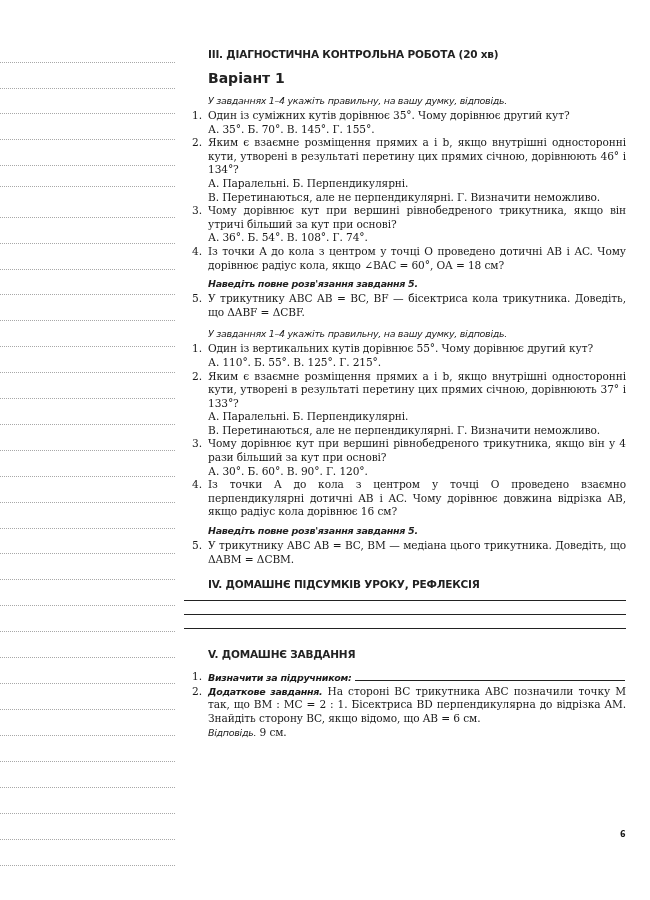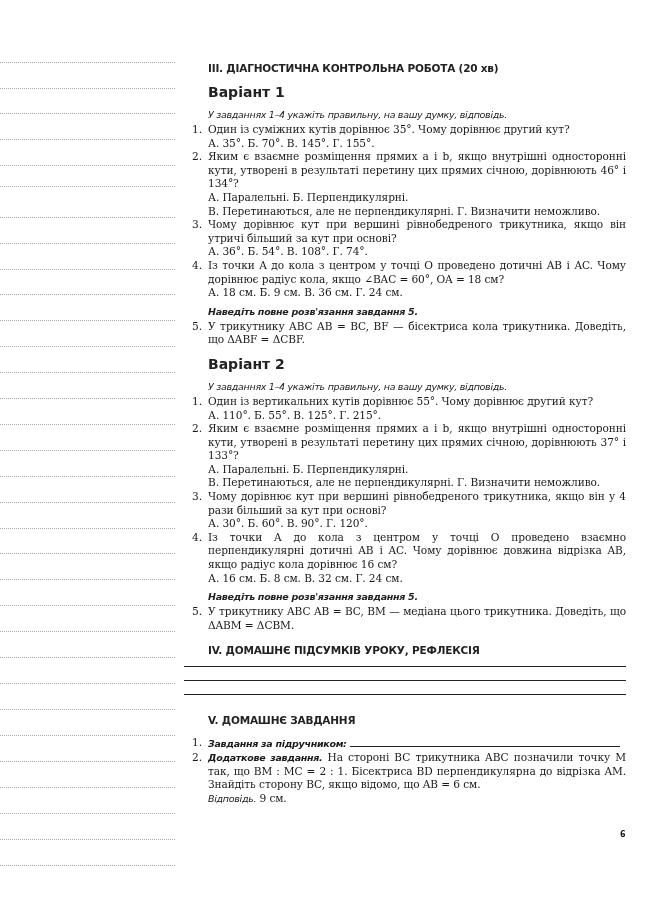--- a/index.html
+++ b/index.html
@@ -1,19 +1,19 @@
 <!DOCTYPE html>
 <html><head>
 <meta charset="utf-8">
 <style>
   html, body { margin: 0; padding: 0; background: #ffffff; }
   body { width: 650px; height: 900px; position: relative; overflow: hidden; color: #1a1a1a; }
   .margin-lines { position: absolute; left: 0; top: 0; width: 176px; height: 900px; }
   .margin-line { position: absolute; left: 0; width: 175px; height: 0; border-top: 1px dotted #a8a8a8; }
-  .content { position: absolute; left: 192px; top: 62px; width: 434px; }
+  .content { position: absolute; left: 192px; top: 48px; width: 434px; }
   .sec-title { font-family: "DejaVu Sans", sans-serif; font-weight: bold; font-size: 10.5px; letter-spacing: -0.2px; margin: 0 0 10px 16px; color: #222; }
   .variant { font-family: "DejaVu Sans", sans-serif; font-weight: bold; font-size: 14px; margin: 0 0 9px 16px; color: #222; }
   .instr { font-family: "DejaVu Sans", sans-serif; font-style: italic; font-size: 9.5px; letter-spacing: -0.3px; margin: 0 0 3px 16px; color: #222; }
   .instr.bold { font-weight: bold; }
   .q { font-family: "DejaVu Serif", serif; font-size: 10.6px; line-height: 13.6px; position: relative; padding-left: 16px; margin: 0; text-align: justify; letter-spacing: -0.1px; }
   .qnum { position: absolute; left: 0; top: 0; }
   .ans { display: block; text-align: left; }
   .gap { height: 9px; }
   .gap-sm { height: 6px; }
   .write-line { border-top: 1px solid #222; height: 0; margin: 0 0 13px -8px; width: 442px; }
@@ -79,31 +79,29 @@
     <span class="ans">В. Перетинаються, але не перпендикулярні. Г. Визначити неможливо.</span>
   </div>
   <div class="q">
     <span class="qnum">3.</span>
     <span>Чому дорівнює кут при вершині рівнобедреного трикутника, якщо він утричі більший за кут при основі?</span>
     <span class="ans">А. 36°. Б. 54°. В. 108°. Г. 74°.</span>
   </div>
   <div class="q">
     <span class="qnum">4.</span>
     <span>Із точки A до кола з центром у точці O проведено дотичні AB і AC. Чому дорівнює радіус кола, якщо ∠BAC = 60°, OA = 18 см?</span>
-    <span class="ans">А. 18 см. Б. 9 см. В. 36 см. Г. 24 см.</span>
   </div>
   <div class="gap-sm"></div>
   <div class="instr bold">Наведіть повне розв'язання завдання 5.</div>
   <div class="q">
     <span class="qnum">5.</span>
     <span>У трикутнику ABC AB = BC, BF — бісектриса кола трикутника. Доведіть, що ΔABF = ΔCBF.</span>
   </div>
   <div class="gap"></div>
 
-  <div class="variant">Варіант 2</div>
   <div class="instr">У завданнях 1–4 укажіть правильну, на вашу думку, відповідь.</div>
 
   <div class="q">
     <span class="qnum">1.</span>
     <span>Один із вертикальних кутів дорівнює 55°. Чому дорівнює другий кут?</span>
     <span class="ans">А. 110°. Б. 55°. В. 125°. Г. 215°.</span>
   </div>
   <div class="q">
     <span class="qnum">2.</span>
     <span>Яким є взаємне розміщення прямих a і b, якщо внутрішні односторонні кути, утворені в результаті перетину цих прямих січною, дорівнюють 37° і 133°?</span>
@@ -111,40 +109,39 @@
     <span class="ans">В. Перетинаються, але не перпендикулярні. Г. Визначити неможливо.</span>
   </div>
   <div class="q">
     <span class="qnum">3.</span>
     <span>Чому дорівнює кут при вершині рівнобедреного трикутника, якщо він у 4 рази більший за кут при основі?</span>
     <span class="ans">А. 30°. Б. 60°. В. 90°. Г. 120°.</span>
   </div>
   <div class="q">
     <span class="qnum">4.</span>
     <span>Із точки A до кола з центром у точці O проведено взаємно перпендикулярні дотичні AB і AC. Чому дорівнює довжина відрізка AB, якщо радіус кола дорівнює 16 см?</span>
-    <span class="ans">А. 16 см. Б. 8 см. В. 32 см. Г. 24 см.</span>
   </div>
   <div class="gap-sm"></div>
   <div class="instr bold">Наведіть повне розв'язання завдання 5.</div>
   <div class="q">
     <span class="qnum">5.</span>
     <span>У трикутнику ABC AB = BC, BM — медіана цього трикутника. Доведіть, що ΔABM = ΔCBM.</span>
   </div>
   <div class="gap" style="height:12px"></div>
 
   <div class="sec-title">IV. ДОМАШНЄ ПІДСУМКІВ УРОКУ, РЕФЛЕКСІЯ</div>
   <div class="write-line"></div>
   <div class="write-line"></div>
   <div class="write-line"></div>
   <div class="gap-sm"></div>
 
   <div class="sec-title">V. ДОМАШНЄ ЗАВДАННЯ</div>
   <div class="q">
     <span class="qnum">1.</span>
-    <span class="it-sans b">Завдання за підручником:</span>
+    <span class="it-sans b">Визначити за підручником:</span>
     <span class="fill-line"></span>
   </div>
   <div class="q">
     <span class="qnum">2.</span>
     <span class="it-sans b">Додаткове завдання.</span>
     <span>На стороні BC трикутника ABC позначили точку M так, що BM : MC = 2 : 1. Бісектриса BD перпендикулярна до відрізка AM. Знайдіть сторону BC, якщо відомо, що AB = 6 см.</span>
     <span class="ans"><span class="it-sans">Відповідь.</span> <span>9 см.</span></span>
   </div>
 </div>
 

